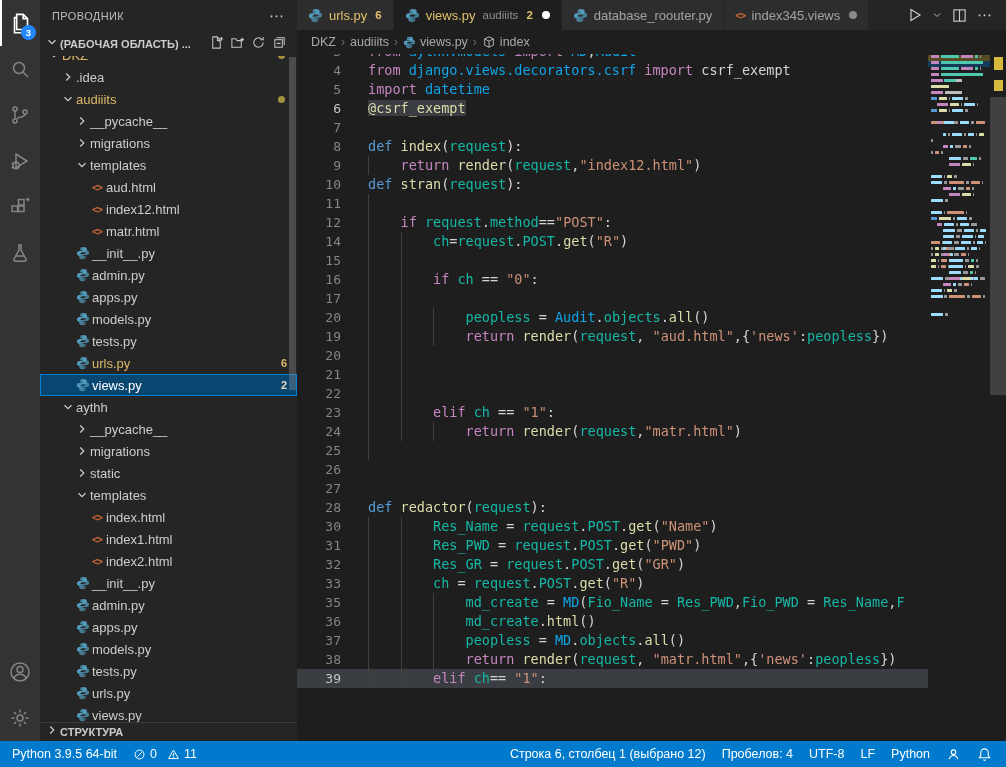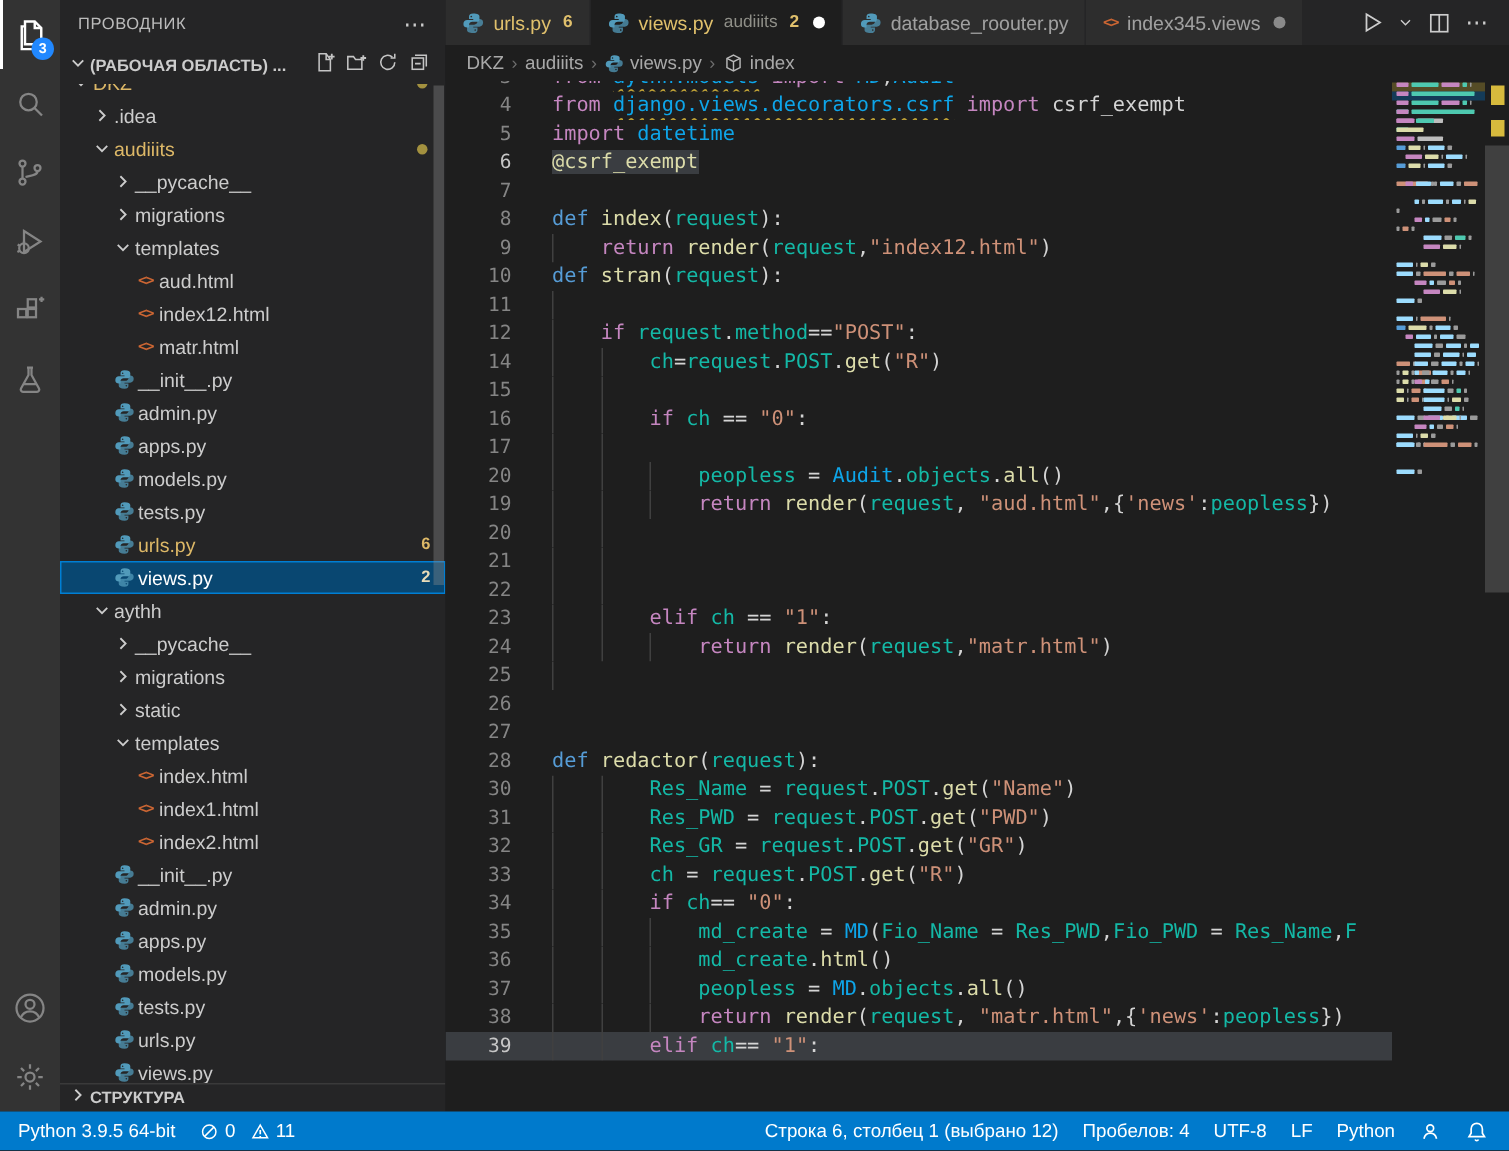--- a/index.html
+++ b/index.html
@@ -681,24 +681,20 @@
           </div>
           <div class="cl">
             <span class="ln">32</span>
             <span class="lc"><span class="guide" style="left: 27px;"></span><span class="guide" style="left: 59.52px;"></span><span class="tk-i">        </span><span class="tk-v">Res_GR</span><span class="tk-o"> = </span><span class="tk-v">request</span><span class="tk-o">.</span><span class="tk-v">POST</span><span class="tk-o">.</span><span class="tk-f">get</span><span class="tk-o">(</span><span class="tk-s">"GR"</span><span class="tk-o">)</span></span>
           </div>
           <div class="cl">
             <span class="ln">33</span>
             <span class="lc"><span class="guide" style="left: 27px;"></span><span class="guide" style="left: 59.52px;"></span><span class="tk-i">        </span><span class="tk-v">ch</span><span class="tk-o"> = </span><span class="tk-v">request</span><span class="tk-o">.</span><span class="tk-v">POST</span><span class="tk-o">.</span><span class="tk-f">get</span><span class="tk-o">(</span><span class="tk-s">"R"</span><span class="tk-o">)</span></span>
           </div>
           <div class="cl">
-            <span class="ln">34</span>
-            <span class="lc"><span class="guide" style="left: 27px;"></span><span class="guide" style="left: 59.52px;"></span><span class="tk-i">        </span><span class="tk-k">if </span><span class="tk-v">ch</span><span class="tk-o">== </span><span class="tk-s">"0"</span><span class="tk-o">:</span></span>
-          </div>
-          <div class="cl">
             <span class="ln">35</span>
             <span class="lc"><span class="guide" style="left: 27px;"></span><span class="guide" style="left: 59.52px;"></span><span class="guide" style="left: 92.04px;"></span><span class="tk-i">            </span><span class="tk-v">md_create</span><span class="tk-o"> = </span><span class="tk-c">MD</span><span class="tk-o">(</span><span class="tk-v">Fio_Name</span><span class="tk-o"> = </span><span class="tk-v">Res_PWD</span><span class="tk-o">,</span><span class="tk-v">Fio_PWD</span><span class="tk-o"> = </span><span class="tk-v">Res_Name</span><span class="tk-o">,</span><span class="tk-v">F</span></span>
           </div>
           <div class="cl">
             <span class="ln">36</span>
             <span class="lc"><span class="guide" style="left: 27px;"></span><span class="guide" style="left: 59.52px;"></span><span class="guide" style="left: 92.04px;"></span><span class="tk-i">            </span><span class="tk-v">md_create</span><span class="tk-o">.</span><span class="tk-f">html</span><span class="tk-o">()</span></span>
           </div>
           <div class="cl">
             <span class="ln">37</span>
             <span class="lc"><span class="guide" style="left: 27px;"></span><span class="guide" style="left: 59.52px;"></span><span class="guide" style="left: 92.04px;"></span><span class="tk-i">            </span><span class="tk-v">peopless</span><span class="tk-o"> = </span><span class="tk-c">MD</span><span class="tk-o">.</span><span class="tk-v">objects</span><span class="tk-o">.</span><span class="tk-f">all</span><span class="tk-o">()</span></span>

